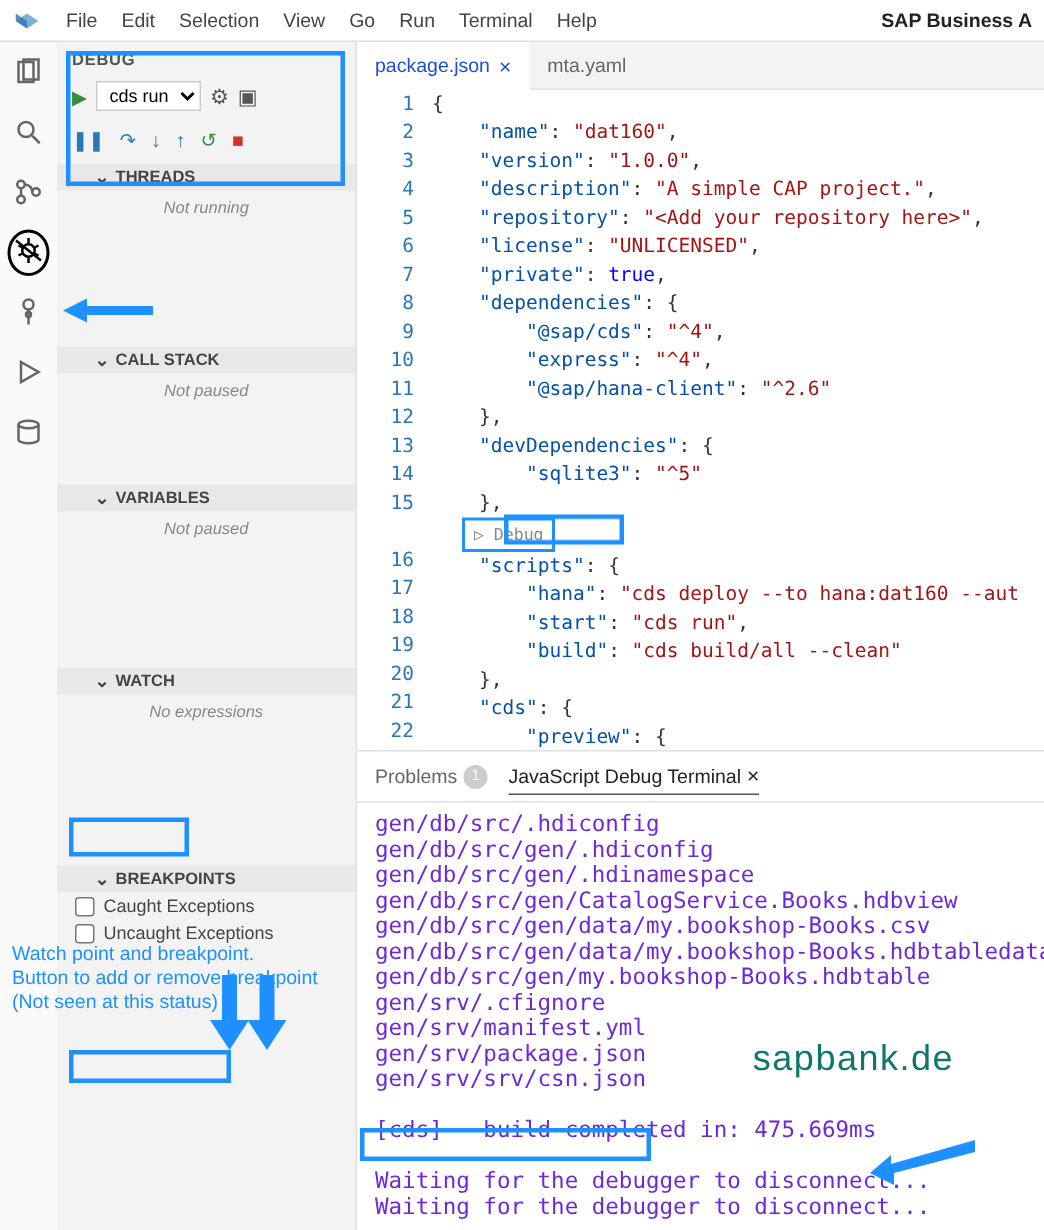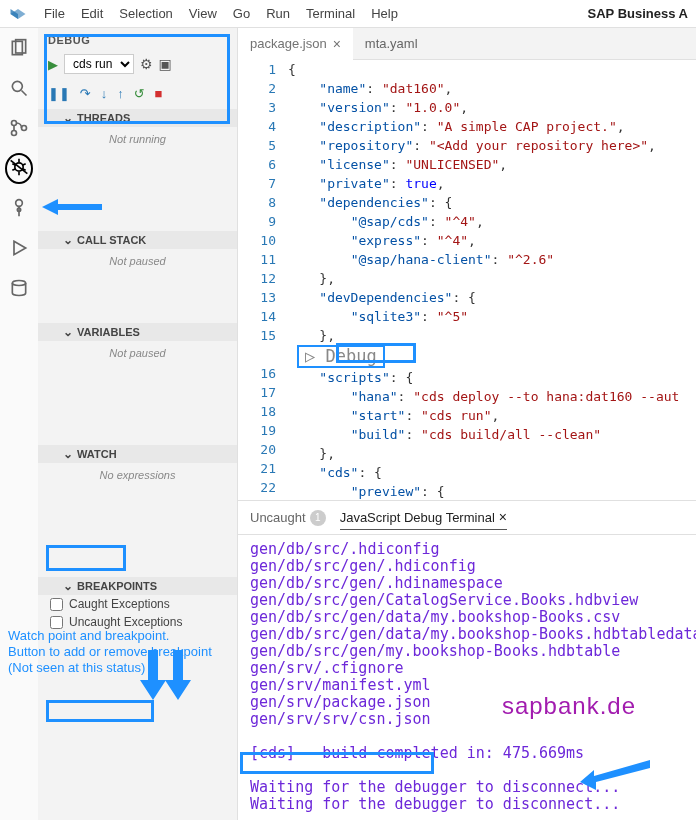--- a/index.html
+++ b/index.html
@@ -24,42 +24,42 @@
 .tb-icon { cursor: pointer; font-size: 13px; }
 .tb-pause { color: #2978b5; }
 .tb-step { color: #2978b5; }
 .tb-restart { color: #388e3c; }
 .tb-stop { color: #d32f2f; }
 .section-header { background: #e8e8e8; padding: 2px 25px; font-size: 11px; font-weight: 600; cursor: pointer; display: flex; align-items: center; gap: 4px; color: #444; }
 .section-body { padding: 6px 8px; font-style: italic; color: #888; text-align: center; font-size: 11px; }
 .editor-area { flex: 1; display: flex; flex-direction: column; overflow: hidden; }
 .tab-bar { display: flex; border-bottom: 1px solid #e0e0e0; height: 32px; align-items: stretch; background: #f3f3f3; }
 .tab { padding: 6px 12px; display: flex; align-items: center; gap: 6px; cursor: pointer; font-size: 13px; color: #666; }
-.tab.active { background: #fff; color: #737373; border-bottom: 1px solid #fff; margin-bottom: -1px; }
+.tab.active { background: #fff; color: #1d4ed8; border-bottom: 1px solid #fff; margin-bottom: -1px; }
 .tab-close { font-size: 14px; cursor: pointer; }
 .editor { flex: 1; display: flex; overflow: auto; font-family: "Consolas", "Menlo", monospace; font-size: 13px; line-height: 19px; }
 .gutter { width: 50px; text-align: right; padding-right: 12px; color: #2978b5; user-select: none; }
 .code { flex: 1; white-space: pre; }
 .tok-brace { color: #333; }
 .tok-key { color: #0451a5; }
 .tok-str { color: #a31515; }
 .tok-bool { color: #0000ff; }
-.debug-lens { display:inline-block; border: 2px solid #1e90ff; color: #888; font-size: 17px; padding: 0 6px; margin-left: 9px; }
+.debug-lens { display:inline-block; border: 2px solid #1e90ff; color: #888; font-size: 11px; padding: 0 6px; margin-left: 20px; }
 .terminal-area { border-top: 1px solid #e0e0e0; height: 320px; display: flex; flex-direction: column; }
 .term-tabs { display: flex; gap: 14px; padding: 4px 12px; border-bottom: 1px solid #e0e0e0; font-size: 13px; color: #666; align-items: center; }
 .term-tab { cursor: pointer; padding: 4px 0; display:flex; align-items:center; gap:4px;}
 .term-tab.active { color: #222; border-bottom: 1px solid #555; }
 .badge { display:inline-flex; width:16px; height:16px; border-radius:50%; background:#ccc; color:#fff; align-items:center; justify-content:center; font-size:10px;}
 .term-body { flex: 1; padding: 6px 12px; font-family: "Consolas","Menlo",monospace; font-size: 15px; line-height: 17px; color: #6d28d9; overflow: hidden; position: relative; white-space: pre; }
 .annot-box { border: 3px solid #1e90ff; position: absolute; pointer-events: none; }
 .annot-text { position: absolute; color: #1e90ff; font-size: 13px; line-height: 16px; margin-top: 28px; }
 .annot-arrow { position: absolute; color: #1e90ff; }
 .checkbox-row { display:flex; align-items:center; gap:6px; padding:2px 12px; font-size:12px; color:#444;}
 .checkbox-row input { margin:0; }
-.watermark { position:absolute; right:60px; bottom:100px; color:#a21caf; font-size:24px; font-weight:300; letter-spacing:1px; pointer-events:none; }
+.watermark { position:absolute; right:60px; bottom:100px; color:#0f766e; font-size:24px; font-weight:300; letter-spacing:1px; pointer-events:none; }
 .chevron::before { content:"⌄"; display:inline-block; font-size:12px; }
 </style>
 </head>
 <body>
 
 <div class="menubar">
   <svg width="20" height="20" viewBox="0 0 24 24" style="margin-right:8px">
       <path fill="#2978b5" d="M3 12l9-6 9 6-9 6z" opacity="0.6"></path>
       <path fill="#2978b5" d="M3 12l9 6v-6l-9-6z" opacity="0.8"></path>
     </svg>
@@ -218,21 +218,21 @@
           <div>19</div>
           <div>20</div>
           <div>21</div>
           <div>22</div>
         </div>
       <div class="code" id="code"><div><span class="tok-brace">{</span></div><div><span>    </span><span class="tok-key">"name"</span><span class="tok-brace">: </span><span class="tok-str">"dat160"</span><span class="tok-brace">,</span></div><div><span>    </span><span class="tok-key">"version"</span><span class="tok-brace">: </span><span class="tok-str">"1.0.0"</span><span class="tok-brace">,</span></div><div><span>    </span><span class="tok-key">"description"</span><span class="tok-brace">: </span><span class="tok-str">"A simple CAP project."</span><span class="tok-brace">,</span></div><div><span>    </span><span class="tok-key">"repository"</span><span class="tok-brace">: </span><span class="tok-str">"&lt;Add your repository here&gt;"</span><span class="tok-brace">,</span></div><div><span>    </span><span class="tok-key">"license"</span><span class="tok-brace">: </span><span class="tok-str">"UNLICENSED"</span><span class="tok-brace">,</span></div><div><span>    </span><span class="tok-key">"private"</span><span class="tok-brace">: </span><span class="tok-bool">true</span><span class="tok-brace">,</span></div><div><span>    </span><span class="tok-key">"dependencies"</span><span class="tok-brace">: {</span></div><div><span>        </span><span class="tok-key">"@sap/cds"</span><span class="tok-brace">: </span><span class="tok-str">"^4"</span><span class="tok-brace">,</span></div><div><span>        </span><span class="tok-key">"express"</span><span class="tok-brace">: </span><span class="tok-str">"^4"</span><span class="tok-brace">,</span></div><div><span>        </span><span class="tok-key">"@sap/hana-client"</span><span class="tok-brace">: </span><span class="tok-str">"^2.6"</span></div><div><span>    </span><span class="tok-brace">},</span></div><div><span>    </span><span class="tok-key">"devDependencies"</span><span class="tok-brace">: {</span></div><div><span>        </span><span class="tok-key">"sqlite3"</span><span class="tok-brace">: </span><span class="tok-str">"^5"</span></div><div><span>    </span><span class="tok-brace">},</span></div><div><span class="debug-lens">▷ Debug</span></div><div><span>    </span><span class="tok-key">"scripts"</span><span class="tok-brace">: {</span></div><div><span>        </span><span class="tok-key">"hana"</span><span class="tok-brace">: </span><span class="tok-str">"cds deploy --to hana:dat160 --aut</span></div><div><span>        </span><span class="tok-key">"start"</span><span class="tok-brace">: </span><span class="tok-str">"cds run"</span><span class="tok-brace">,</span></div><div><span>        </span><span class="tok-key">"build"</span><span class="tok-brace">: </span><span class="tok-str">"cds build/all --clean"</span></div><div><span>    </span><span class="tok-brace">},</span></div><div><span>    </span><span class="tok-key">"cds"</span><span class="tok-brace">: {</span></div><div><span>        </span><span class="tok-key">"preview"</span><span class="tok-brace">: {</span></div></div>
     </div>
     <div class="terminal-area">
       <div class="term-tabs">
         <div class="term-tab">
-            <span>Uncaught</span> 
+            <span>Problems</span> 
             <span class="badge">1</span>
           </div>
         <div class="term-tab active">
             <span>JavaScript Debug Terminal</span> 
             <span class="tab-close">×</span>
           </div>
       </div>
       <div class="term-body" id="term">gen/db/src/.hdiconfig
 gen/db/src/gen/.hdiconfig
 gen/db/src/gen/.hdinamespace

